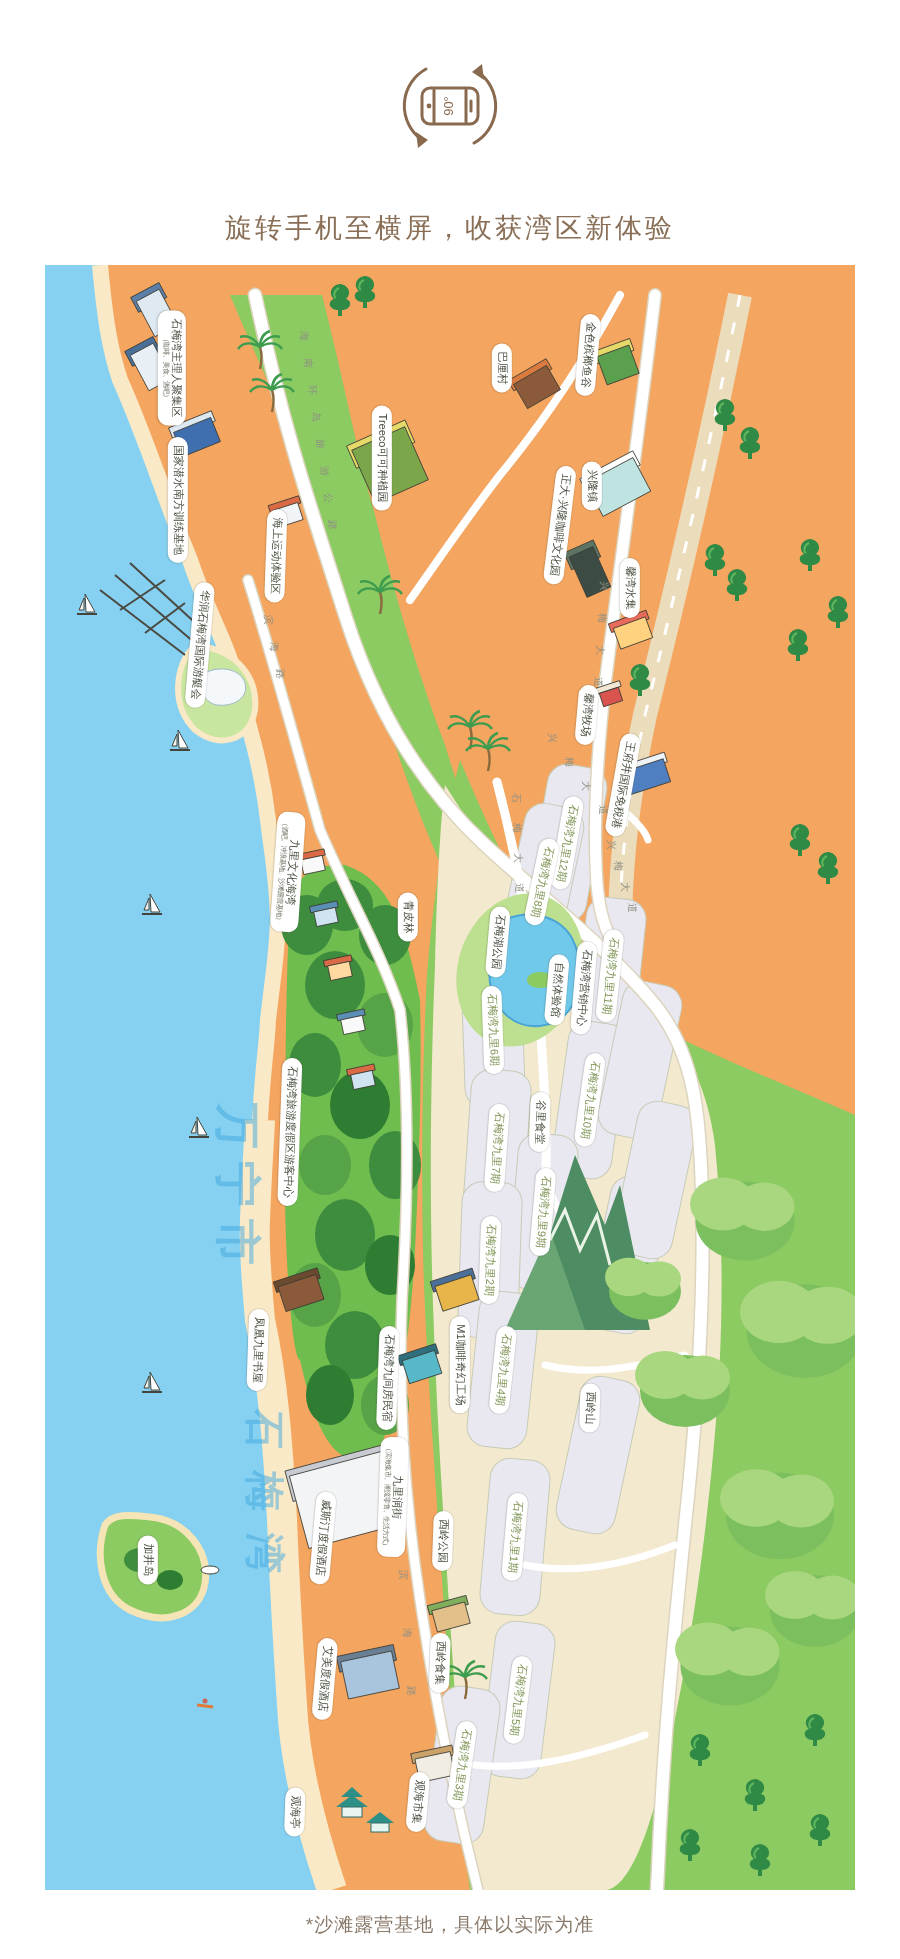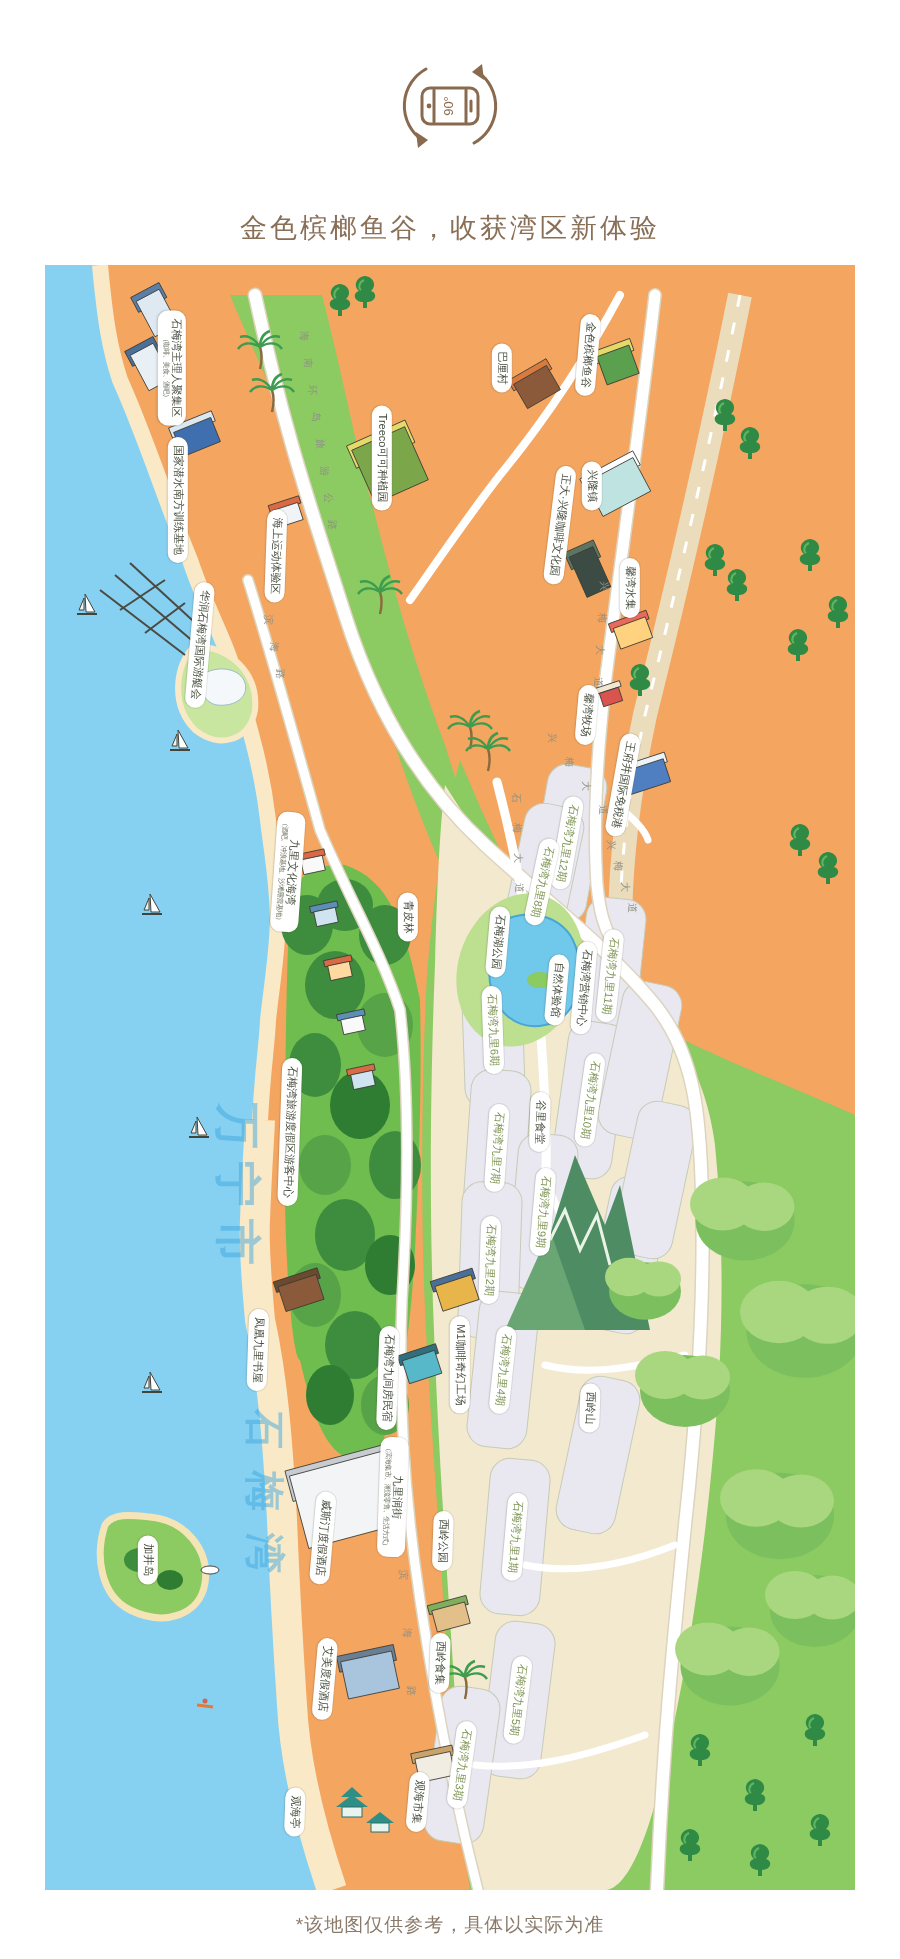--- a/index.html
+++ b/index.html
@@ -34,21 +34,21 @@
       <polygon points="24,88 36,96 26,104" fill="#8a6a4f" stroke="none"></polygon>
       <polygon points="92,36 80,28 90,20" fill="#8a6a4f" stroke="none"></polygon>
       <rect x="30" y="44" width="56" height="36" rx="8"></rect>
       <line x1="42" y1="46" x2="42" y2="78"></line>
       <line x1="74" y1="46" x2="74" y2="78"></line>
       <circle cx="37" cy="62" r="2.4" fill="#8a6a4f" stroke="none"></circle>
       <line x1="79" y1="57" x2="79" y2="67"></line>
     </g>
     <text x="58" y="62" transform="rotate(-90 58 62)" text-anchor="middle" dominant-baseline="middle" font-size="13" fill="#8a6a4f">90°</text>
   </svg>
-  <div class="page-title">金色槟榔鱼谷，收获湾区新体验</div>
+  <div class="page-title">旋转手机至横屏，收获湾区新体验</div>
 </div>
 
 <div id="map">
   <svg id="terrain" width="810" height="1625" viewBox="0 0 810 1625">
     <defs>
       <g id="tree">
         <path d="M0,-16 C9,-15 12,-6 6,-1 C13,1 11,10 2,10 L2,16 L-2,16 L-2,10 C-11,10 -13,1 -6,-1 C-12,-6 -9,-15 0,-16 Z" fill="#2F8A46"></path>
         <path d="M-1,-12 C-6,-10 -7,-4 -4,-2" stroke="#5FB65C" stroke-width="2" fill="none"></path>
       </g>
       <g id="palm">
@@ -506,13 +506,13 @@
       <span class="roadchar rot" style="left: 229px; top: 382px;">海</span>
       <span class="roadchar rot" style="left: 235px; top: 409px;">路</span>
       <span class="roadchar rot" style="left: 358px; top: 1310px;">滨</span>
       <span class="roadchar rot" style="left: 362px; top: 1368px;">海</span>
       <span class="roadchar rot" style="left: 366px; top: 1426px;">路</span>
       <div class="seaname rot" style="left: 192px; top: 925px; font-size: 46px; letter-spacing: 12px;">万宁市</div>
       <div class="seaname rot" style="left: 219px; top: 1237px; font-size: 40px; letter-spacing: 22px;">石梅湾</div>
     </div>
 </div>
 
-<div class="footer">*该地图仅供参考，具体以实际为准</div>
+<div class="footer">*沙滩露营基地，具体以实际为准</div>
 
 </body></html>

